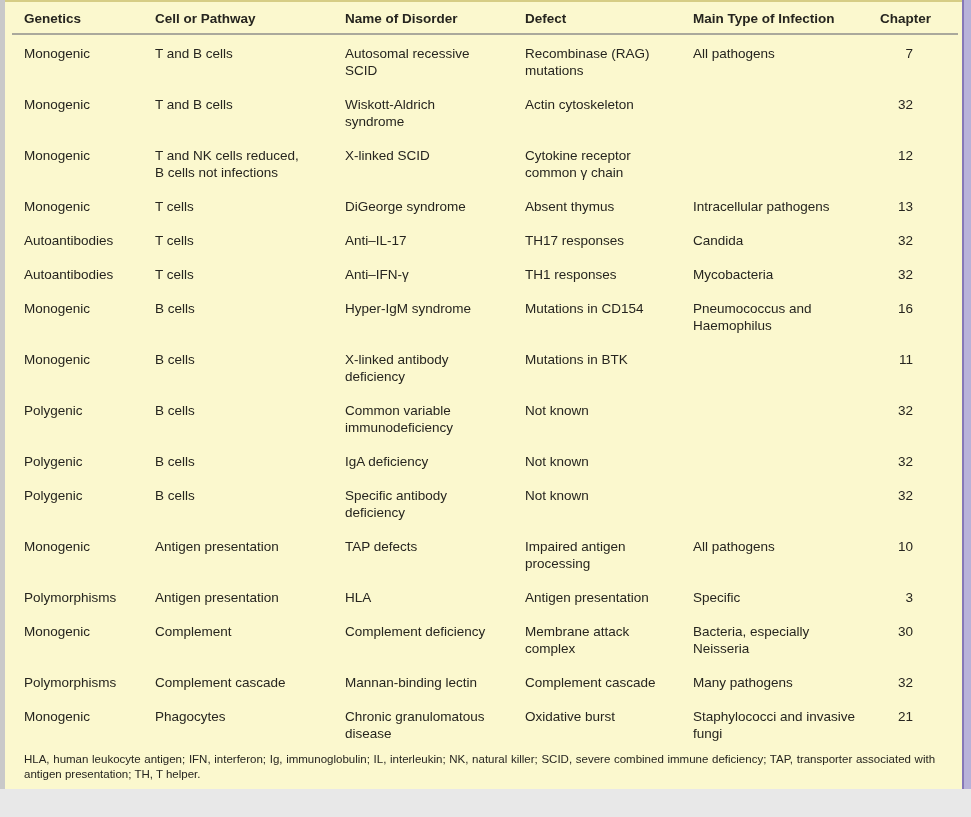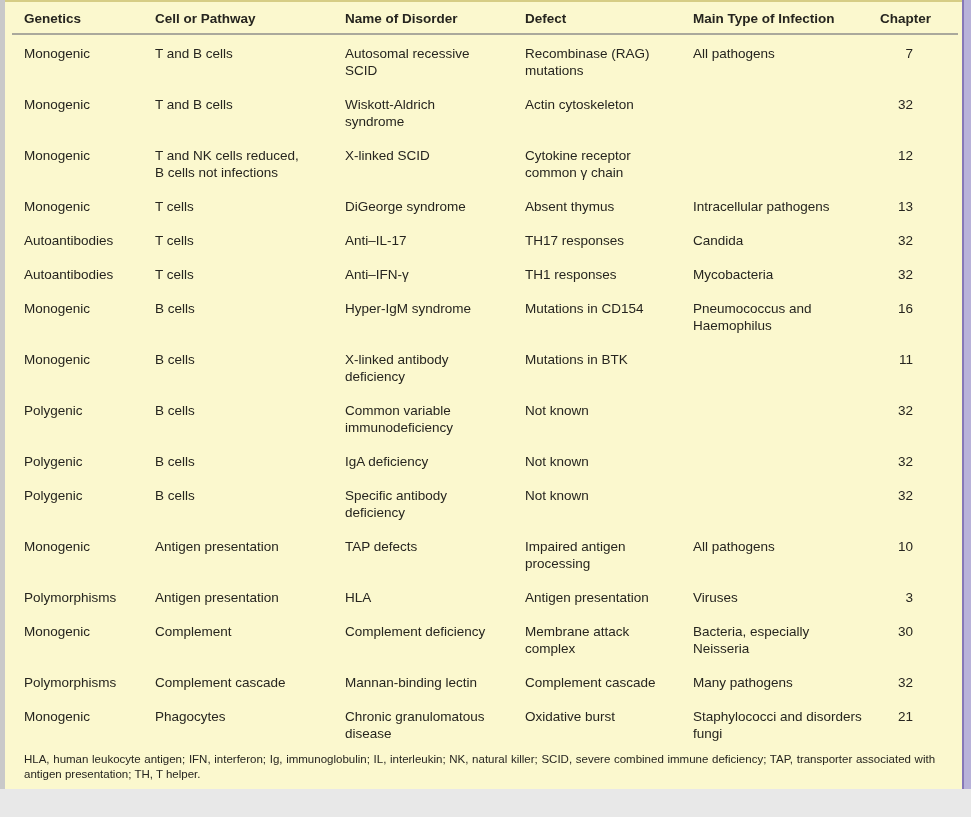--- a/index.html
+++ b/index.html
@@ -317,21 +317,21 @@
             <td>
               <div class="line"><span>Antigen presentation</span></div>
             </td>
             <td>
               <div class="line"><span>HLA</span></div>
             </td>
             <td>
               <div class="line"><span>Antigen presentation</span></div>
             </td>
             <td>
-              <div class="line"><span>Viruses</span></div>
+              <div class="line"><span>Specific</span></div>
             </td>
             <td class="chapter line">3</td>
           </tr>
           <tr>
             <td class="first">
               <div class="line"><span>Monogenic</span></div>
             </td>
             <td>
               <div class="line"><span>Complement</span></div>
             </td>
@@ -374,21 +374,21 @@
               <div class="line"><span>Phagocytes</span></div>
             </td>
             <td>
               <div class="line"><span>Chronic granulomatous</span></div>
               <div class="line"><span>disease</span></div>
             </td>
             <td>
               <div class="line"><span>Oxidative burst</span></div>
             </td>
             <td>
-              <div class="line"><span>Staphylococci and disorders</span></div>
+              <div class="line"><span>Staphylococci and invasive</span></div>
               <div class="line"><span>fungi</span></div>
             </td>
             <td class="chapter line">21</td>
           </tr>
         </tbody>
     </table>
 
     <div class="footnotes">
       <p class="note-abbr" id="note-abbr"><span>HLA, </span><span class="it">human leukocyte antigen</span><span>; IFN, </span><span class="it">interferon</span><span>; Ig, </span><span class="it">immunoglobulin</span><span>; IL, </span><span class="it">interleukin</span><span>; NK, </span><span class="it">natural killer</span><span>; SCID, </span><span class="it">severe combined immune deficiency</span><span>; TAP, </span><span class="it">transporter associated with antigen presentation</span><span>; TH, </span><span class="it">T helper</span><span>.</span></p>
     </div>

